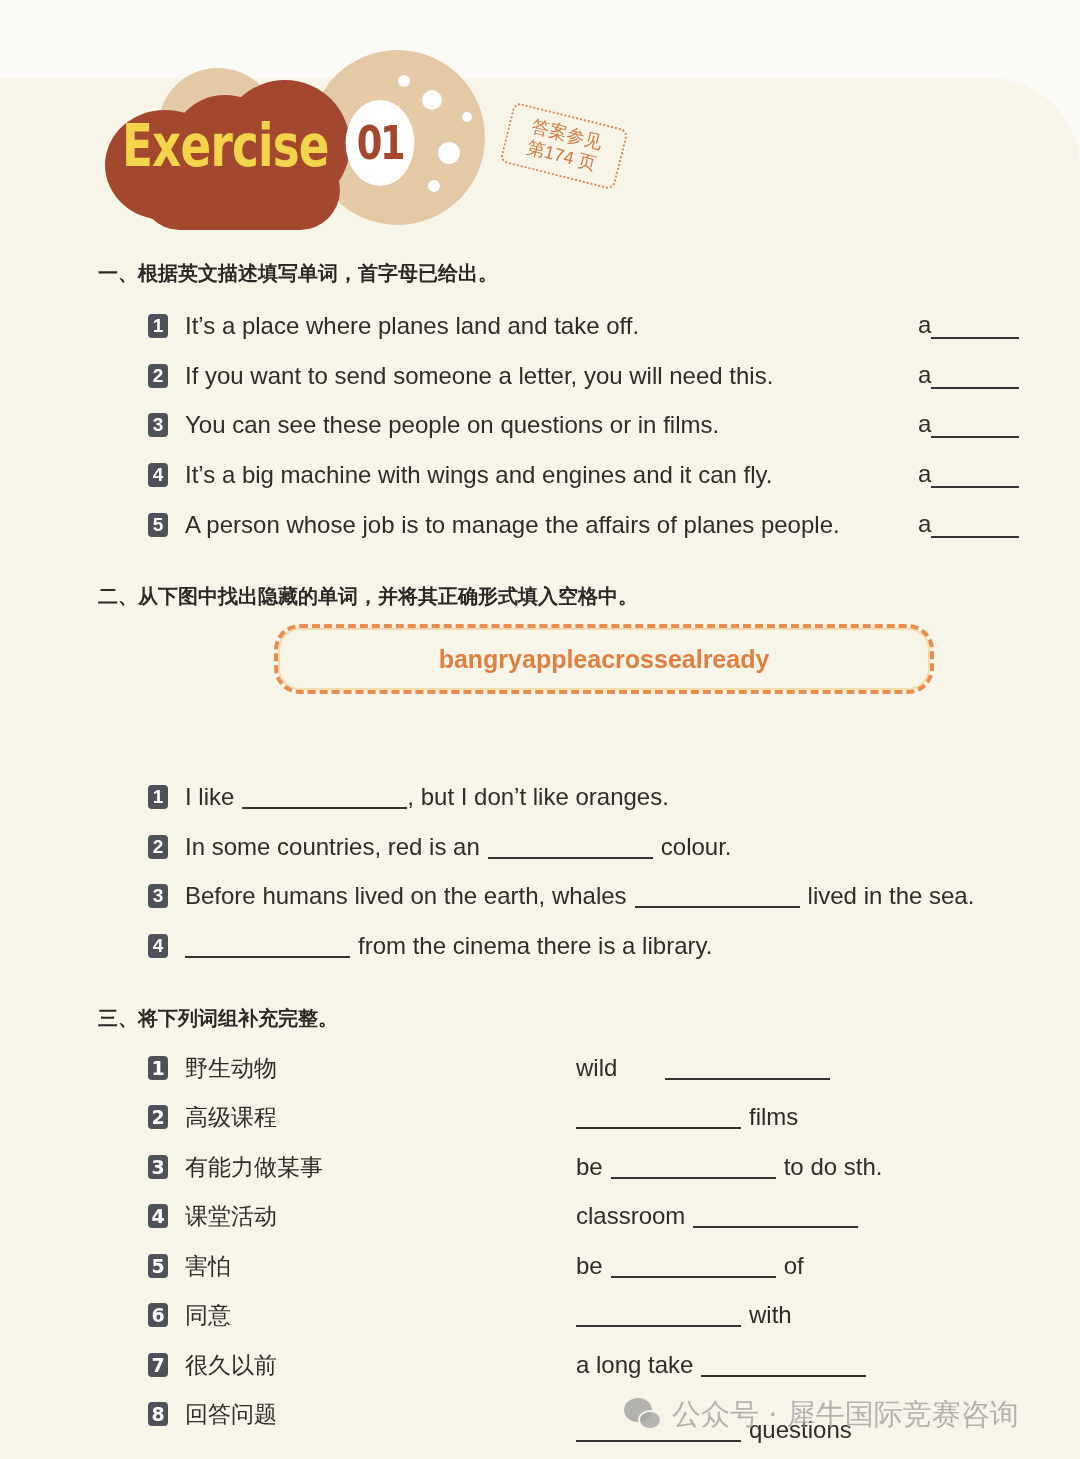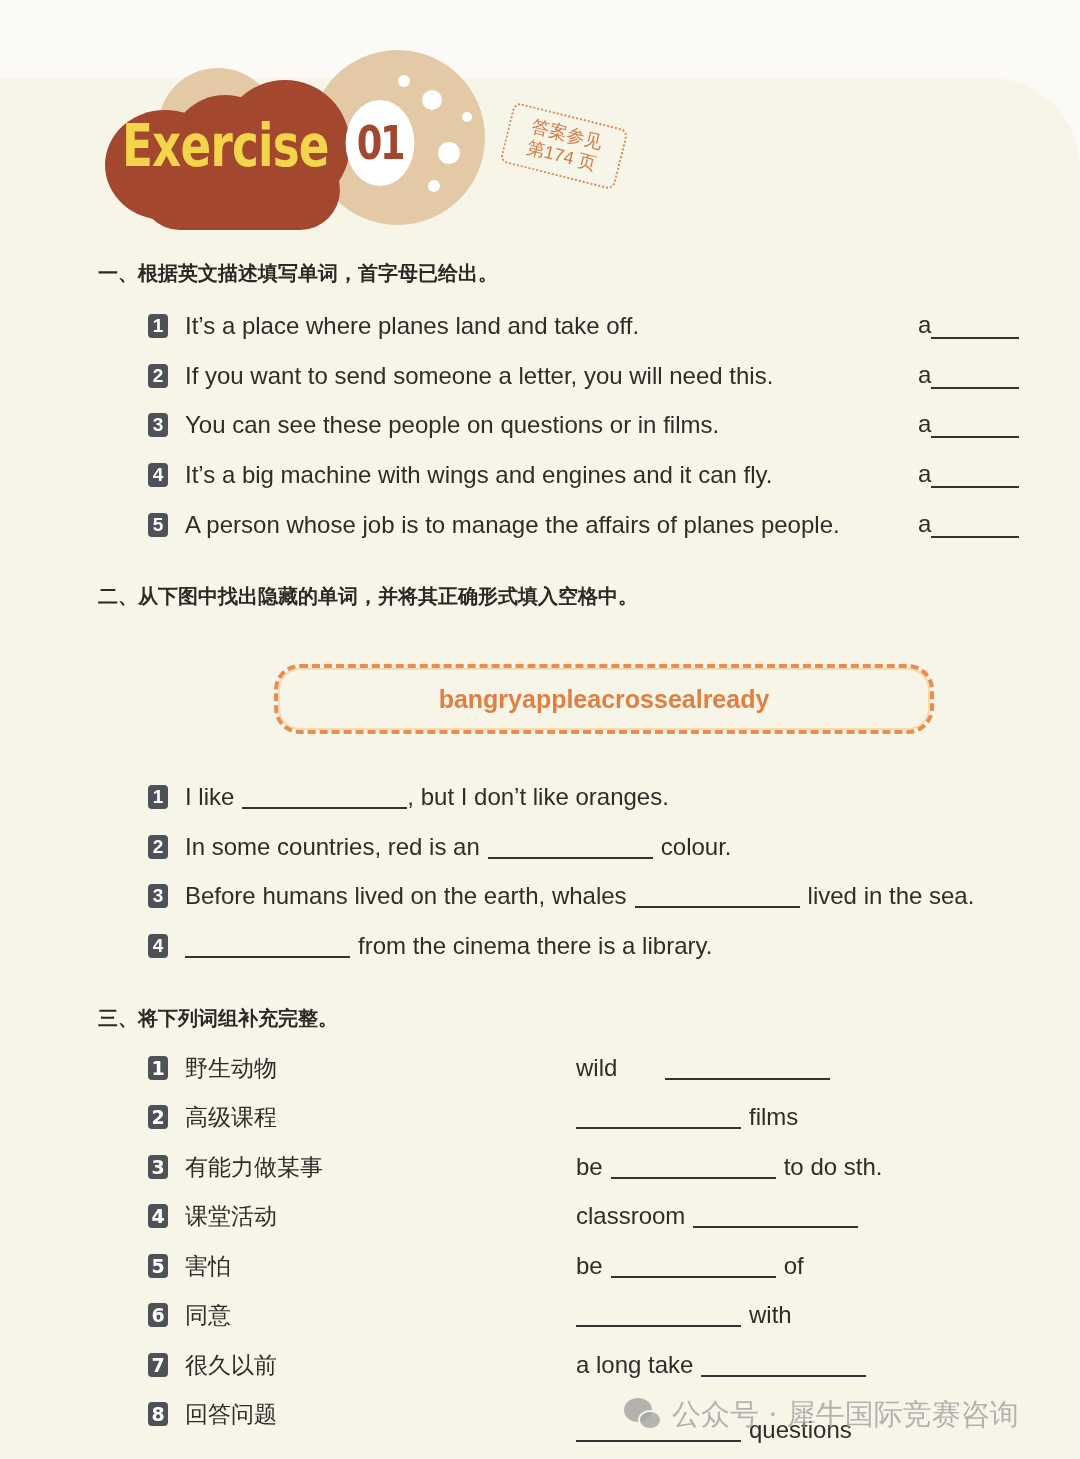--- a/index.html
+++ b/index.html
@@ -60,21 +60,21 @@
   .row { position: absolute; left: 148px; height: 30px; font-size: 24px; display: flex; align-items: center; white-space: nowrap; }
   .num {
     display: inline-flex; align-items: center; justify-content: center;
     width: 20px; height: 24px; border-radius: 4px; background: #4e5158; color: #fff;
     font-size: 19px; font-weight: bold; margin-right: 17px; flex-shrink: 0;
   }
   .blank-a { position: absolute; left: 918px; font-size: 24px; }
   .blank-a .line { display: inline-block; width: 88px; border-bottom: 2px solid #333; vertical-align: bottom; height: 22px; }
   .blank { display: inline-block; width: 165px; border-bottom: 2px solid #333; height: 24px; margin: 0 8px; }
   .word-box {
-    position: absolute; left: 274px; top: 664px; width: 660px; height: 70px;
+    position: absolute; left: 274px; top: 624px; width: 660px; height: 70px;
     border: 4px dashed #e88c4f; border-radius: 26px;
     box-shadow: inset 0 0 0 2px #f5dcae;
     display: flex; align-items: center; justify-content: center;
     color: #e07f41; font-weight: bold; font-size: 25px;
   }
   .zh { font-family: "DejaVu Sans", sans-serif; font-size: 23px; }
   .en-col { position: absolute; left: 576px; font-size: 24px; white-space: nowrap; display: flex; align-items: center; height: 30px; }
   .en-col .blank { margin: 0 8px; }
   .en-col .blank.first { margin-left: 0; }
   .watermark {

